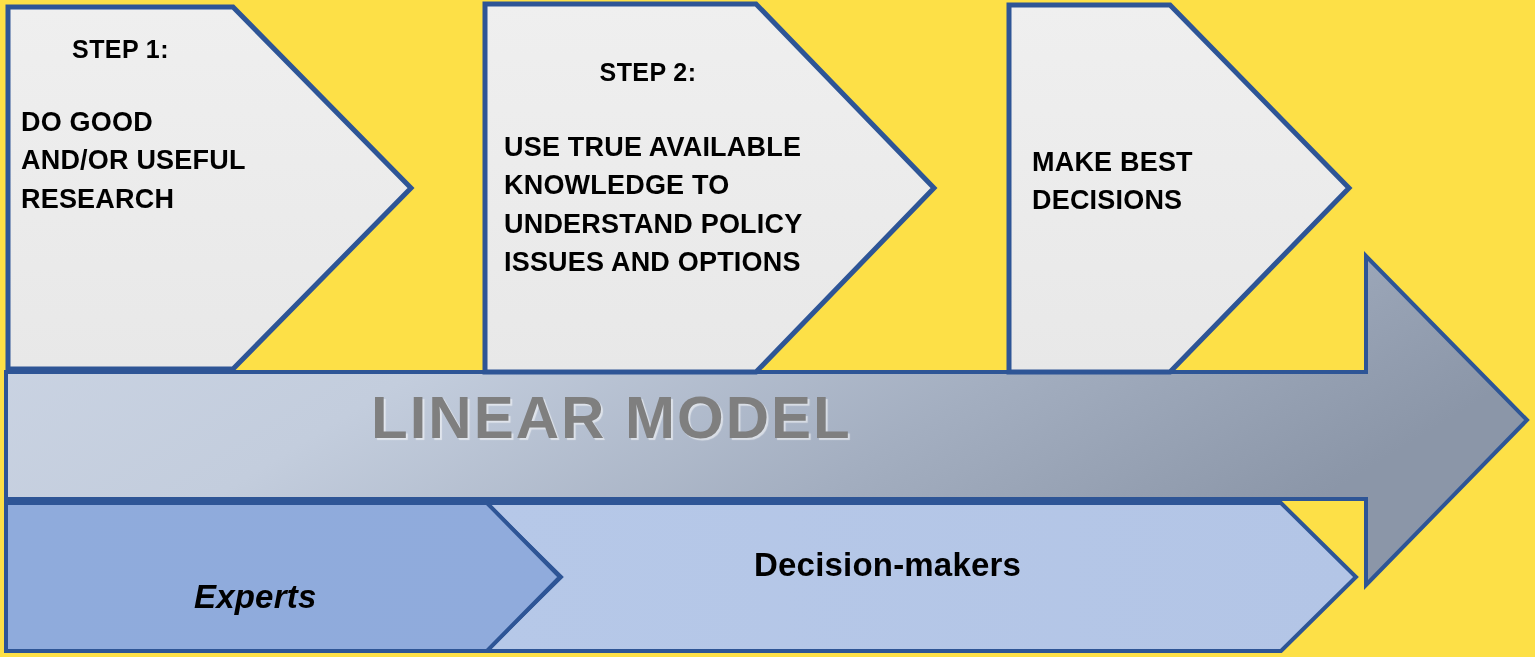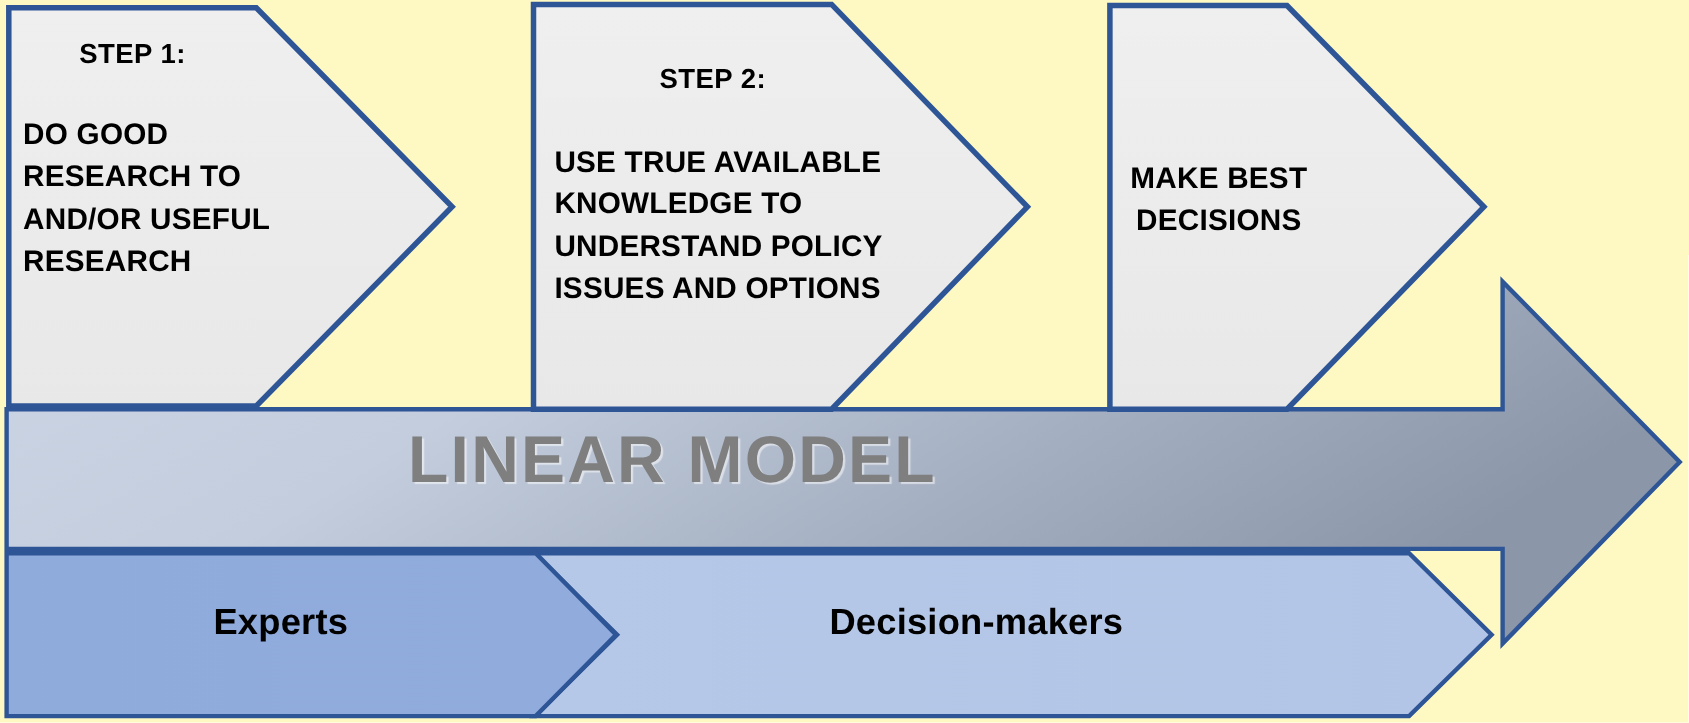--- a/index.html
+++ b/index.html
@@ -7,21 +7,21 @@
     padding: 0;
     background: #ffffff;
   }
   body {
     font-family: "Liberation Sans", sans-serif;
   }
   #canvas {
     position: relative;
     width: 1535px;
     height: 657px;
-    background: #fef9c3;
+    background: #fde047;
     overflow: hidden;
   }
   #diagram-svg {
     position: absolute;
     left: 0;
     top: 0;
     width: 1535px;
     height: 657px;
   }
   .step-text {
@@ -114,36 +114,35 @@
     </g>
 
     <g>
       <polygon points="1009,5 1170,5 1349,188 1170,372 1009,372" fill="url(#grad-box)" stroke="#2e5596" stroke-width="5" stroke-linejoin="miter"></polygon>
     </g>
   </svg>
 
   <div class="step-text step-head" style="left:18px; top:36px; width:205px;">STEP 1:</div>
   <div class="step-text step-body" style="left:21px; top:103px; width:260px;">
     <div>DO GOOD</div>
-    <div>RESEARCH TO</div>
     <div>AND/OR USEFUL</div>
     <div>RESEARCH</div>
   </div>
 
   <div class="step-text step-head" style="left:503px; top:59px; width:290px;">STEP 2:</div>
   <div class="step-text step-body" style="left:504px; top:128px; width:330px;">
     <div>USE TRUE AVAILABLE</div>
     <div>KNOWLEDGE TO</div>
     <div>UNDERSTAND POLICY</div>
     <div>ISSUES AND OPTIONS</div>
   </div>
 
-  <div class="step-text step-body" style="left:988px; top:143px; width:240px;text-align:center;">
+  <div class="step-text step-body" style="left:1032px; top:143px; width:240px;">
     <div>MAKE BEST</div>
     <div>DECISIONS</div>
   </div>
 
   <div class="linear-title" style="left:371px; top:383px;">LINEAR MODEL</div>
 
-  <div class="band-label" style="left:194px; top:546px;">Experts</div>
+  <div class="band-label" style="left:194px; top:578px;font-style:italic;">Experts</div>
   <div class="band-label" style="left:754px; top:546px;">Decision-makers</div>
 
 </div>
 
 </body></html>

